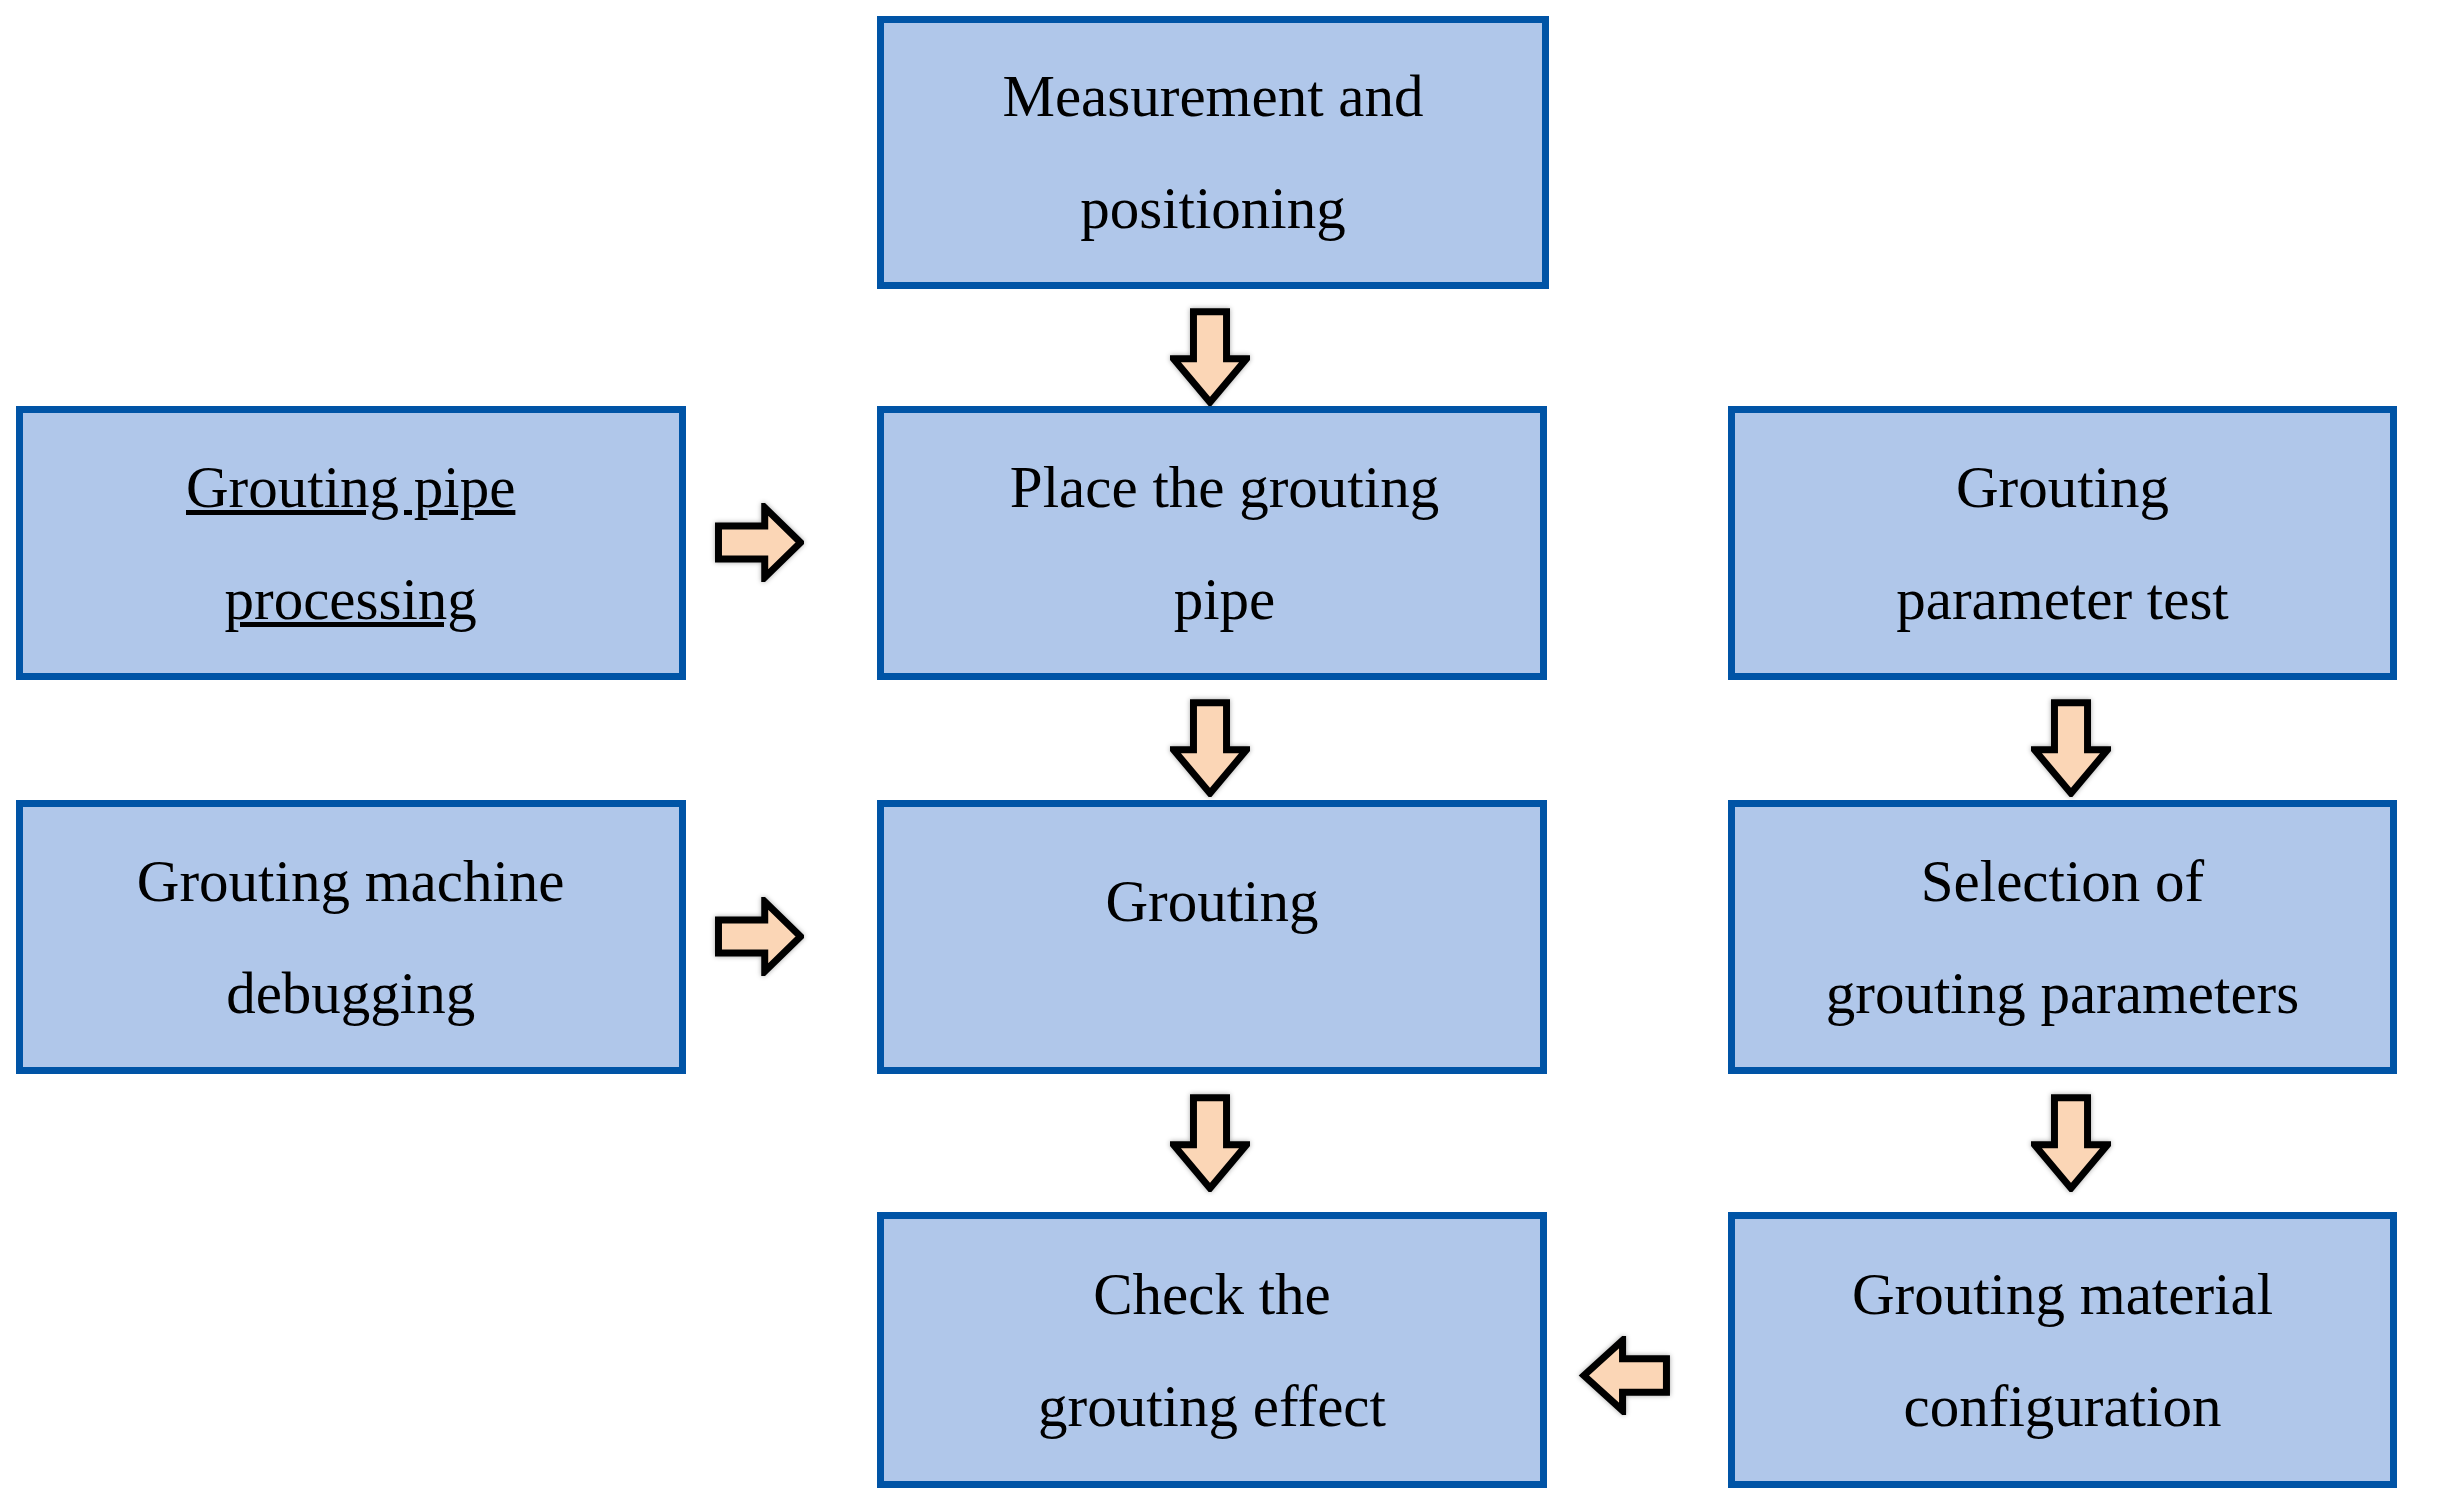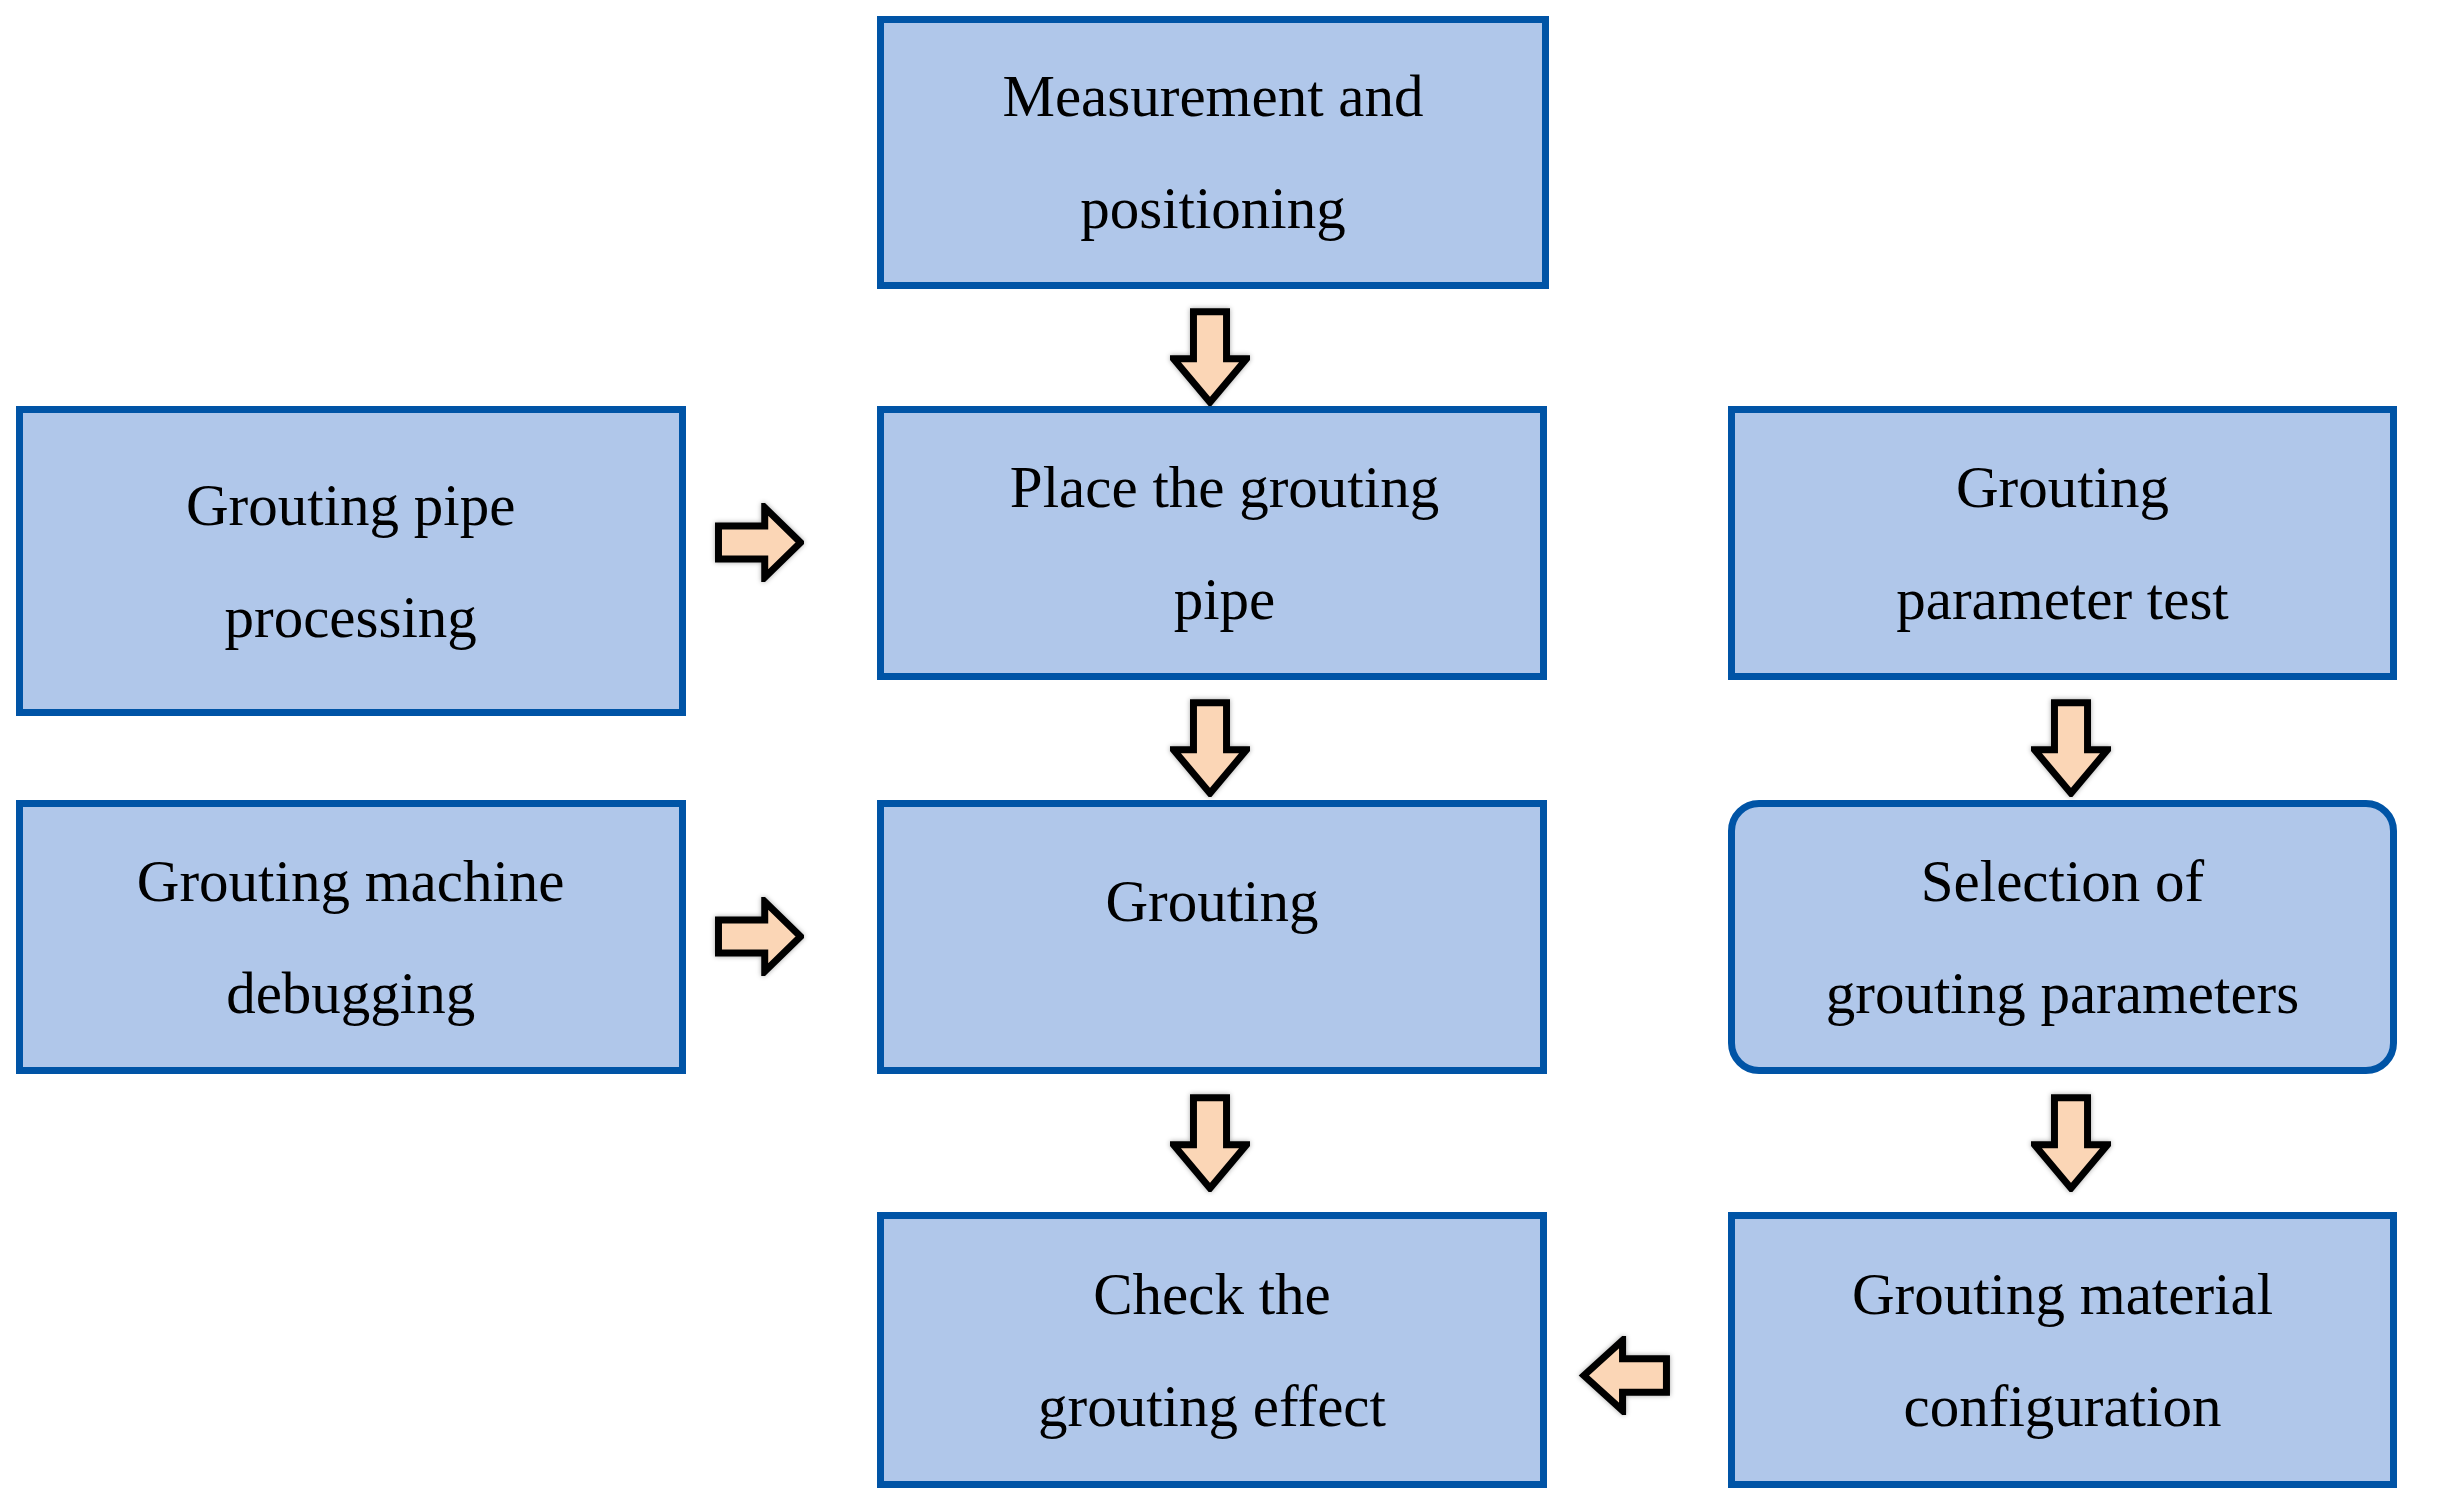--- a/index.html
+++ b/index.html
@@ -31,25 +31,25 @@
   .node-label {
     white-space: pre-line;
     display: block;
   }
   
   #n-measurement       { left: 877px; top: 15.7px;   width: 672px; height: 273px; text-align: center; }
   #n-place-pipe        { left: 877px; top: 406px;  width: 670px; height: 274px; padding-left: 25px; }
   #n-grouting          { left: 877px; top: 800px;  width: 670px; height: 274px; }
   #n-check-effect      { left: 877px; top: 1212px; width: 670px; height: 276px; }
   
-  #n-pipe-processing   { left: 15.7px;   top: 406px;  width: 670px; height: 310px; }
+  #n-pipe-processing   { left: 15.7px;   top: 406px;  width: 670px; height: 274px; text-decoration: underline; }
   #n-machine-debugging { left: 15.7px;   top: 800px;  width: 670px; height: 274px; }
   
   #n-parameter-test    { left: 1728px; top: 406px;  width: 669px; height: 274px; }
-  #n-selection         { left: 1728px; top: 800px;  width: 669px; height: 274px; border-radius: 31px; }
+  #n-selection         { left: 1728px; top: 800px;  width: 669px; height: 274px; }
   #n-material-config   { left: 1728px; top: 1212px; width: 669px; height: 276px; }
   
   #n-grouting .node-label { padding-bottom: 72px; }
 
   .arrow {
     position: absolute;
     filter: drop-shadow(0 0 2.6px rgba(0,0,0,0.35));
   }
   .arrow polygon {
     stroke: #000000;

